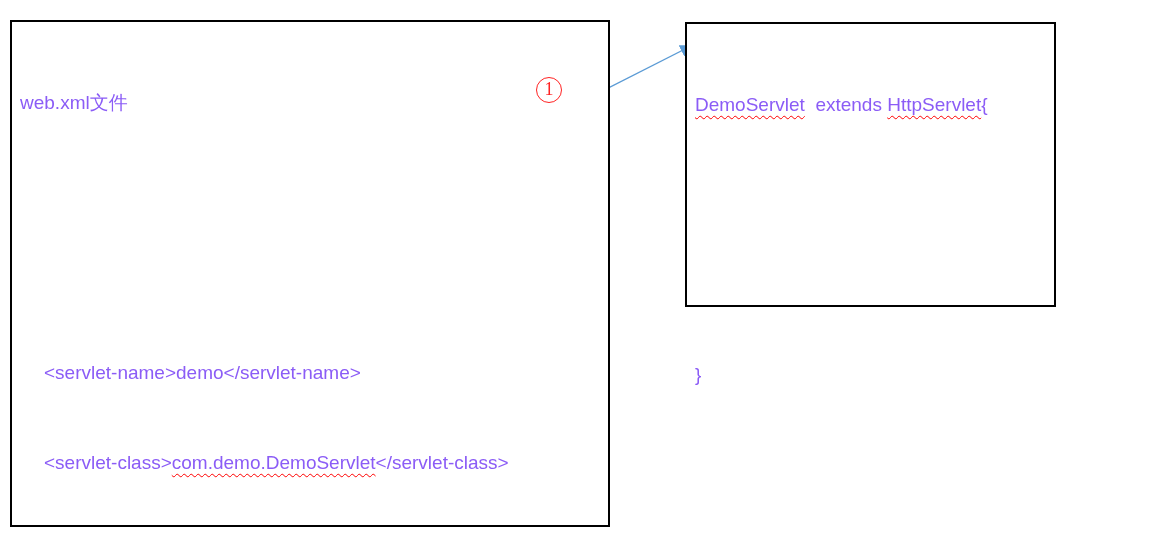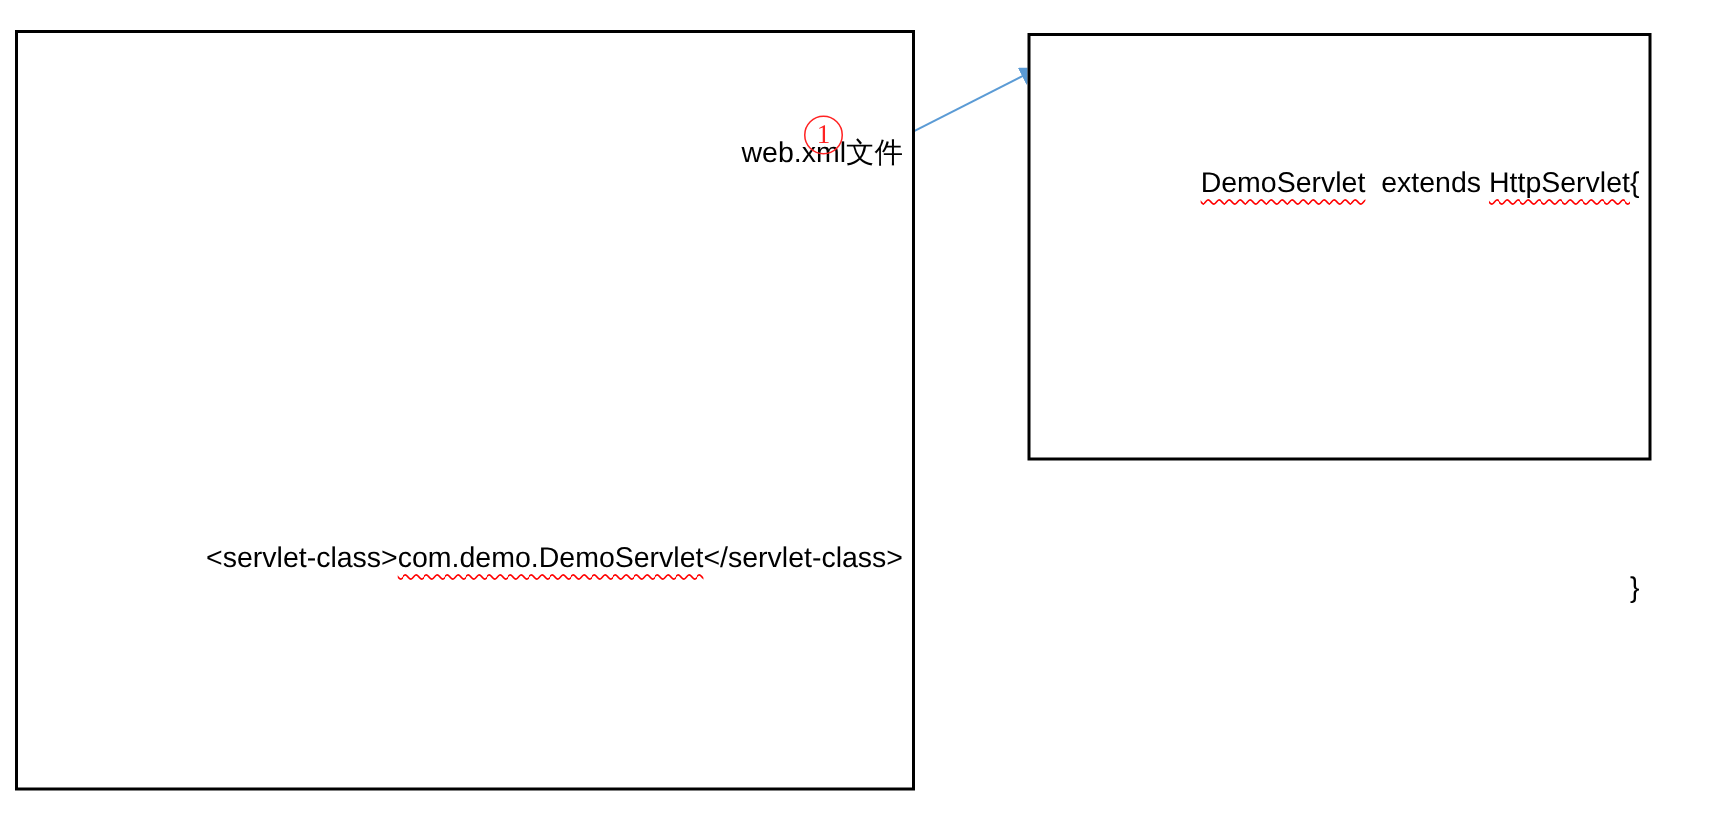--- a/index.html
+++ b/index.html
@@ -15,39 +15,38 @@
     position: relative;
     width: 1151px;
     height: 553px;
     background: #ffffff;
   }
   .box {
     position: absolute;
     border: 2px solid #000000;
     background: #ffffff;
     box-sizing: border-box;
-    color: #000000;
+    color: #8b5cf6;
     font-size: 19px;
     line-height: 30px;
     white-space: pre;
-    text-align: right;
   }
   .left-box {
     left: 10px;
     top: 20px;
     width: 600px;
     height: 507px;
     padding: 6px 6px 0 8px;
   }
   .right-box {
     left: 685px;
     top: 22px;
-    width: 416px;
+    width: 371px;
     height: 285px;
-    padding: 24px 6px 0 8px;
+    padding: 6px 6px 0 8px;
   }
   .line {
     height: 30px;
     white-space: pre;
   }
   .indent {
     padding-left: 24px;
   }
   .misspelled {
     text-decoration-line: underline;
@@ -92,20 +91,21 @@
         <path d="M0,0 L10,5 L0,10 z" fill="#5B9BD5"></path>
       </marker>
     </defs>
     <line x1="431" y1="178" x2="691" y2="46" stroke="#5B9BD5" stroke-width="1.4" marker-end="url(#arw)"></line>
   </svg>
 
   <div class="box left-box">
     <div class="line">web.xml文件</div>
     <div class="line"></div>
     <div class="line"></div>
+    <div class="line indent">&lt;servlet-name&gt;demo&lt;/servlet-name&gt;</div>
     <div class="line indent"><span>&lt;servlet-class&gt;</span><span class="misspelled">com.demo.DemoServlet</span><span>&lt;/servlet-class&gt;</span></div>
     
     
     
     
     
     
   </div>
 
   <div class="box right-box">

